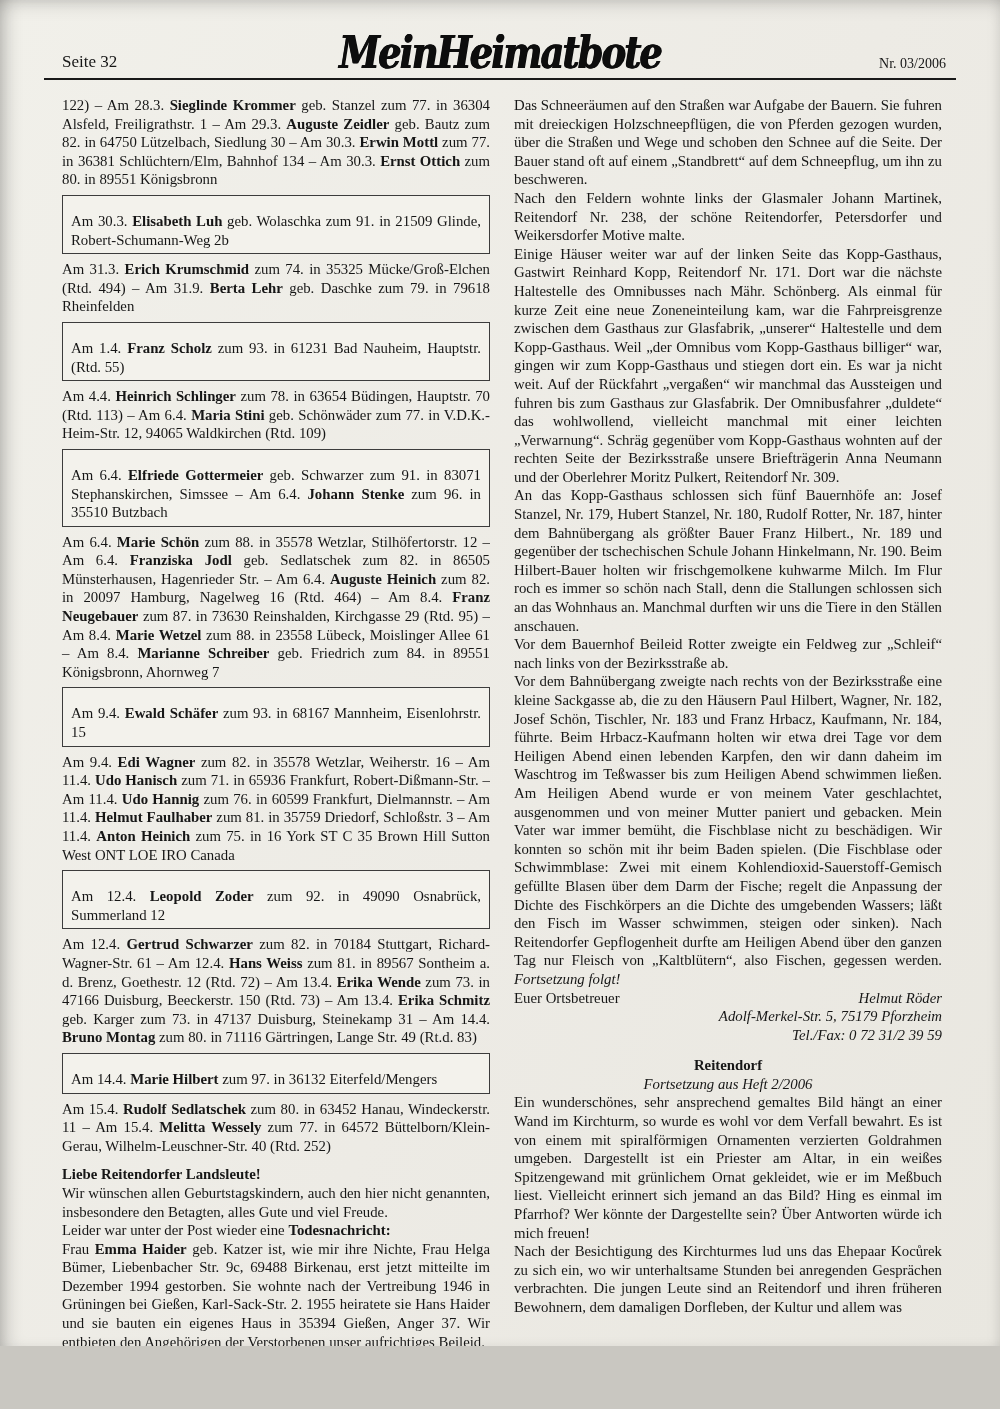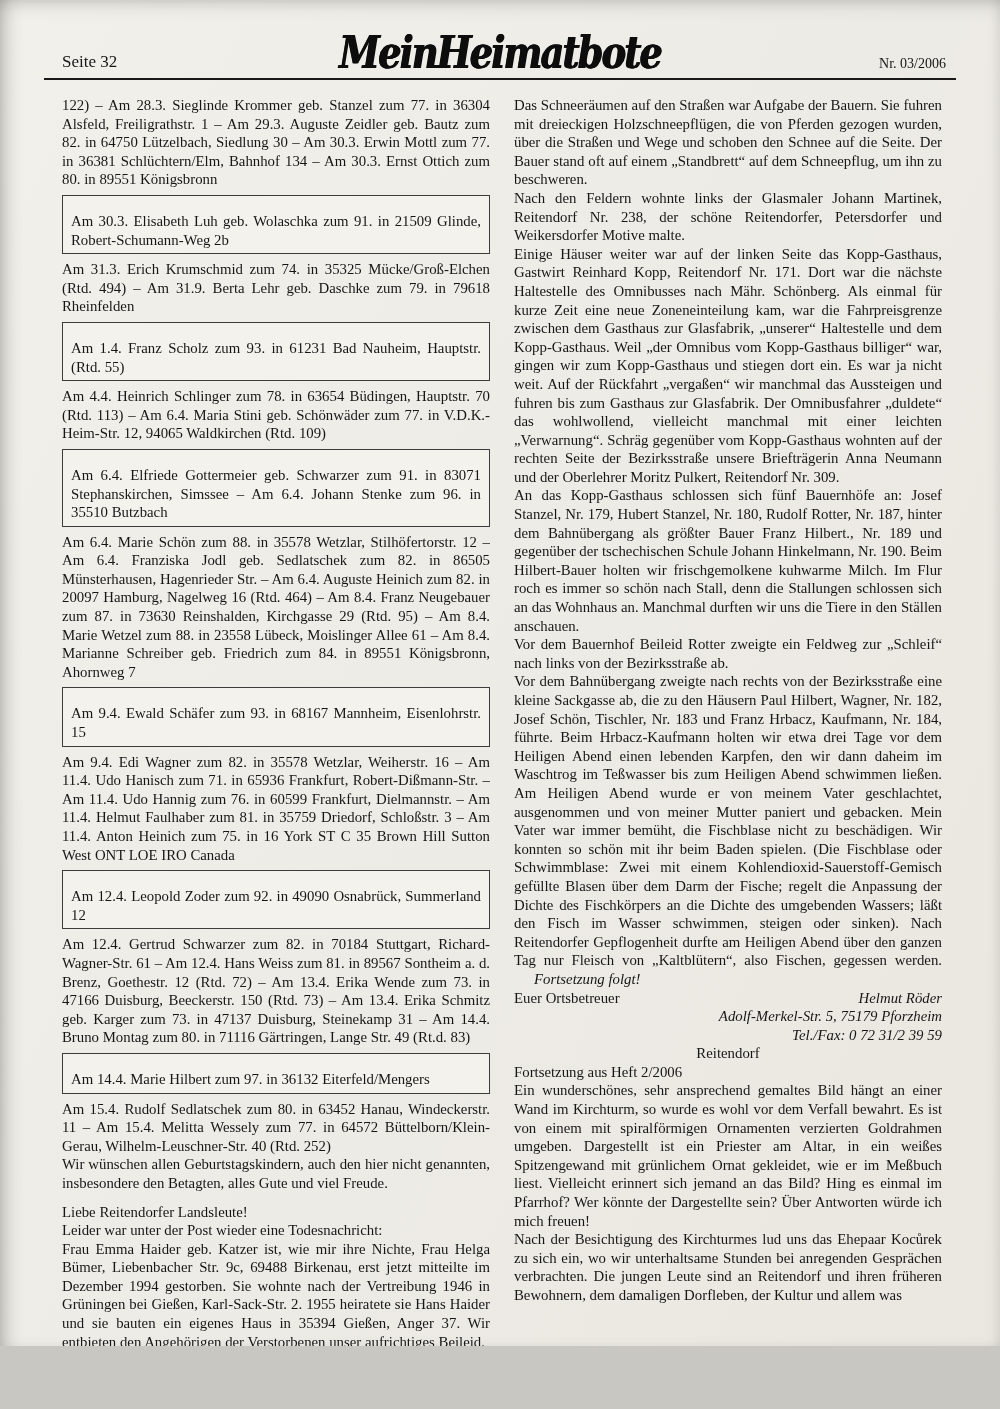--- a/index.html
+++ b/index.html
@@ -59,26 +59,26 @@
     text-align: justify;
   }
   .block { margin: 0; }
   .block.box {
     border: 1px solid #3c3c3c;
     background: #f3f2ec;
     padding: 16px 8px 4px 8px;
     margin: 6px 0;
   }
   .block.h { margin-top: 10px; }
-  .block.center { text-align: left; }
-  .block.center-bold { text-align: center; }
+  .block.center { text-align: center; font-style: italic; }
+  .block.center-bold { text-align: center; margin-top: 12px; }
   .block.right-italic { text-align: right; font-style: italic; }
   .block.sig-row { display: flex; justify-content: space-between; text-align: right; }
-  .b { font-weight: normal; }
-  .i { font-style: italic; margin-left: 20px; }
+  .b { font-weight: bold; }
+  .i { font-style: italic; }
 </style>
 </head>
 <body>
 
 <div class="page">
   <div class="header-row">
     <span class="page-num">Seite 32</span>
     <span class="masthead">MeinHeimatbote</span>
     <span class="issue">Nr. 03/2006</span>
   </div>
@@ -90,22 +90,22 @@
         <div class="block box"><span>Am 1.4. </span><span class="b">Franz Scholz</span><span> zum 93. in 61231 Bad Nauheim, Hauptstr. (Rtd. 55)</span></div>
         <div class="block p"><span>Am 4.4. </span><span class="b">Heinrich Schlinger</span><span> zum 78. in 63654 Büdingen, Hauptstr. 70 (Rtd. 113) – Am 6.4. </span><span class="b">Maria Stini</span><span> geb. Schönwäder zum 77. in V.D.K.-Heim-Str. 12, 94065 Waldkirchen (Rtd. 109)</span></div>
         <div class="block box"><span>Am 6.4. </span><span class="b">Elfriede Gottermeier</span><span> geb. Schwarzer zum 91. in 83071 Stephanskirchen, Simssee – Am 6.4. </span><span class="b">Johann Stenke</span><span> zum 96. in 35510 Butzbach</span></div>
         <div class="block p"><span>Am 6.4. </span><span class="b">Marie Schön</span><span> zum 88. in 35578 Wetzlar, Stilhöfertorstr. 12 – Am 6.4. </span><span class="b">Franziska Jodl</span><span> geb. Sedlatschek zum 82. in 86505 Münsterhausen, Hagenrieder Str. – Am 6.4. </span><span class="b">Auguste Heinich</span><span> zum 82. in 20097 Hamburg, Nagelweg 16 (Rtd. 464) – Am 8.4. </span><span class="b">Franz Neugebauer</span><span> zum 87. in 73630 Reinshalden, Kirchgasse 29 (Rtd. 95) – Am 8.4. </span><span class="b">Marie Wetzel</span><span> zum 88. in 23558 Lübeck, Moislinger Allee 61 – Am 8.4. </span><span class="b">Marianne Schreiber</span><span> geb. Friedrich zum 84. in 89551 Königsbronn, Ahornweg 7</span></div>
         <div class="block box"><span>Am 9.4. </span><span class="b">Ewald Schäfer</span><span> zum 93. in 68167 Mannheim, Eisenlohrstr. 15</span></div>
         <div class="block p"><span>Am 9.4. </span><span class="b">Edi Wagner</span><span> zum 82. in 35578 Wetzlar, Weiherstr. 16 – Am 11.4. </span><span class="b">Udo Hanisch</span><span> zum 71. in 65936 Frankfurt, Robert-Dißmann-Str. – Am 11.4. </span><span class="b">Udo Hannig</span><span> zum 76. in 60599 Frankfurt, Dielmannstr. – Am 11.4. </span><span class="b">Helmut Faulhaber</span><span> zum 81. in 35759 Driedorf, Schloßstr. 3 – Am 11.4. </span><span class="b">Anton Heinich</span><span> zum 75. in 16 York ST C 35 Brown Hill Sutton West ONT LOE IRO Canada</span></div>
         <div class="block box"><span>Am 12.4. </span><span class="b">Leopold Zoder</span><span> zum 92. in 49090 Osnabrück, Summerland 12</span></div>
         <div class="block p"><span>Am 12.4. </span><span class="b">Gertrud Schwarzer</span><span> zum 82. in 70184 Stuttgart, Richard-Wagner-Str. 61 – Am 12.4. </span><span class="b">Hans Weiss</span><span> zum 81. in 89567 Sontheim a. d. Brenz, Goethestr. 12 (Rtd. 72) – Am 13.4. </span><span class="b">Erika Wende</span><span> zum 73. in 47166 Duisburg, Beeckerstr. 150 (Rtd. 73) – Am 13.4. </span><span class="b">Erika Schmitz</span><span> geb. Karger zum 73. in 47137 Duisburg, Steinekamp 31 – Am 14.4. </span><span class="b">Bruno Montag</span><span> zum 80. in 71116 Gärtringen, Lange Str. 49 (Rt.d. 83)</span></div>
         <div class="block box"><span>Am 14.4. </span><span class="b">Marie Hilbert</span><span> zum 97. in 36132 Eiterfeld/Mengers</span></div>
         <div class="block p"><span>Am 15.4. </span><span class="b">Rudolf Sedlatschek</span><span> zum 80. in 63452 Hanau, Windeckerstr. 11 – Am 15.4. </span><span class="b">Melitta Wessely</span><span> zum 77. in 64572 Büttelborn/Klein-Gerau, Wilhelm-Leuschner-Str. 40 (Rtd. 252)</span></div>
+        <div class="block h"><span class="b">Liebe Reitendorfer Landsleute!</span></div>
         <div class="block p"><span>Wir wünschen allen Geburtstagskindern, auch den hier nicht genannten, insbesondere den Betagten, alles Gute und viel Freude.</span></div>
-        <div class="block h"><span class="b">Liebe Reitendorfer Landsleute!</span></div>
         <div class="block p"><span>Leider war unter der Post wieder eine </span><span class="b">Todesnachricht:</span></div>
         <div class="block p"><span>Frau </span><span class="b">Emma Haider</span><span> geb. Katzer ist, wie mir ihre Nichte, Frau Helga Bümer, Liebenbacher Str. 9c, 69488 Birkenau, erst jetzt mitteilte im Dezember 1994 gestorben. Sie wohnte nach der Vertreibung 1946 in Grüningen bei Gießen, Karl-Sack-Str. 2. 1955 heiratete sie Hans Haider und sie bauten ein eigenes Haus in 35394 Gießen, Anger 37. Wir entbieten den Angehörigen der Verstorbenen unser aufrichtiges Beileid.</span></div>
         <div class="block h"><span class="b">Adressenänderung:</span></div>
         <div class="block p"><span>Frau </span><span class="b">Josefine Mlynarczyk</span><span> geb. Wolaschka, geb. am 13.1.1922, wohnt in 22111 Hamburg, Öjendorfer Weg 18.</span></div>
         <div class="block center-bold"><span class="b">Reitendorf von Helmut Röder</span></div>
         <div class="block center"><span>2. Fortsetzung</span></div>
         <div class="block p"><span>Nach der Einmündung des Gassels bei der Schmiede von Josef Franke waren links von der Straße Felder. Dadurch konnte der Wind</span></div>
       </div>
     <div class="col">
         <div class="block p"><span>Das Schneeräumen auf den Straßen war Aufgabe der Bauern. Sie fuhren mit dreieckigen Holzschneepflügen, die von Pferden gezogen wurden, über die Straßen und Wege und schoben den Schnee auf die Seite. Der Bauer stand oft auf einem „Standbrett“ auf dem Schneepflug, um ihn zu beschweren.</span></div>

